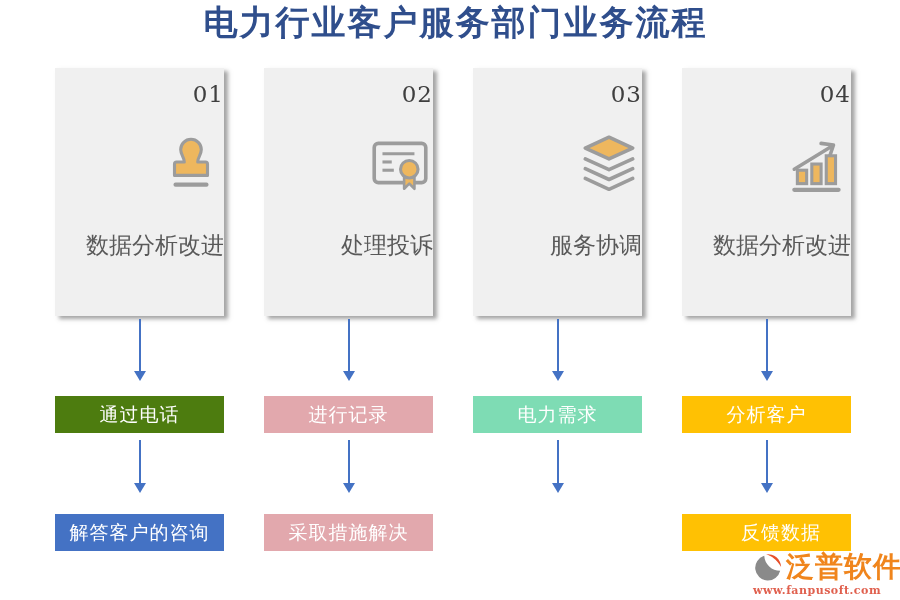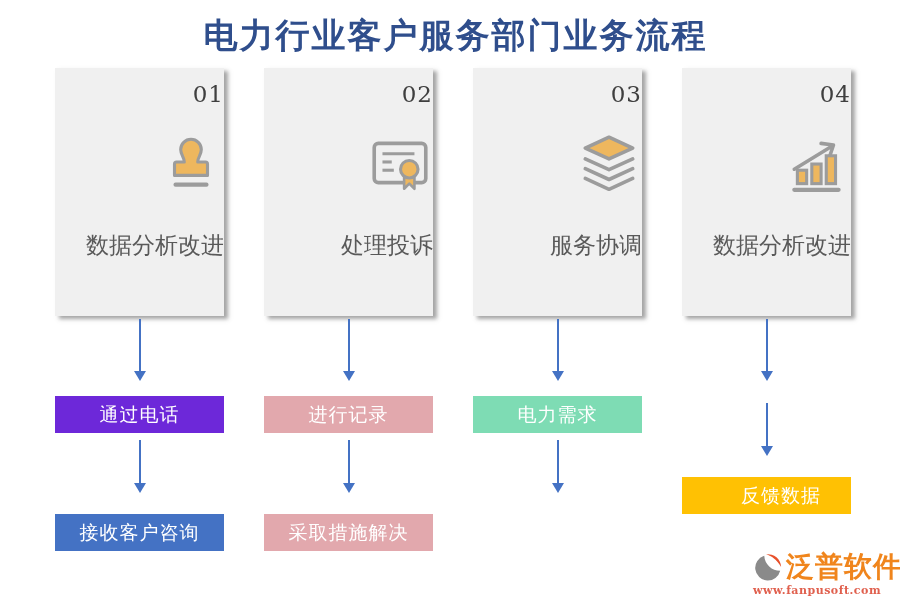--- a/index.html
+++ b/index.html
@@ -4,21 +4,20 @@
 <style>
   * { margin: 0; padding: 0; box-sizing: border-box; }
   html, body { width: 900px; height: 600px; }
   body {
     position: relative;
     background: #ffffff;
     font-family: "DejaVu Serif", "Liberation Serif", serif;
     overflow: hidden;
   }
   .title {
-    margin-top: 13px;
     text-align: center;
     font-size: 34px;
     font-weight: bold;
     letter-spacing: 2px;
     color: #2f4e8c;
     padding-left: 11px;
   }
   .columns {
     position: absolute;
     top: 68px;
@@ -124,26 +123,26 @@
           <path d="M32 9 a10 10 0 0 1 10 10 c0 5 -3.5 7.5 -3.5 12 h7.5 a2 2 0 0 1 2 2 v11 H16 v-11 a2 2 0 0 1 2 -2 h7.5 c0 -4.5 -3.5 -7 -3.5 -12 a10 10 0 0 1 10 -10 z" fill="#eeb75e" stroke="#9c9c9c" stroke-width="3" stroke-linejoin="round"></path>
           <line x1="17" y1="53" x2="47" y2="53" stroke="#9c9c9c" stroke-width="4" stroke-linecap="round"></line>
         </svg>
       </div>
       <div class="card-label">数据分析改进</div>
     </div>
     <div class="arrow arrow-1">
       <div class="arrow-line"></div>
       <div class="arrow-head"></div>
     </div>
-    <div class="step-box" style="background-color: #6d28d9;">通过电话</div>
-    <div class="arrow arrow-2">
-      <div class="arrow-line"></div>
-      <div class="arrow-head"></div>
-    </div>
-    <div class="step-box" style="background-color: rgb(68, 114, 196);">接收客户咨询</div>
+    <div class="step-box" style="background-color: #4d7c0f;">通过电话</div>
+    <div class="arrow arrow-2">
+      <div class="arrow-line"></div>
+      <div class="arrow-head"></div>
+    </div>
+    <div class="step-box" style="background-color: rgb(68, 114, 196);">解答客户的咨询</div>
   </div>
 
   <div class="column">
     <div class="card">
       <div class="card-number">02</div>
       <div class="card-icon">
         <svg viewBox="0 0 64 64">
           <rect x="7" y="13" width="50" height="38" rx="4" fill="#f0f0f0" stroke="#9c9c9c" stroke-width="3.5"></rect>
           <line x1="15" y1="23" x2="46" y2="23" stroke="#9c9c9c" stroke-width="3"></line>
           <line x1="15" y1="31" x2="24" y2="31" stroke="#9c9c9c" stroke-width="3"></line>
@@ -202,20 +201,21 @@
           <rect x="40" y="25" width="9" height="27" fill="#eeb75e" stroke="#9c9c9c" stroke-width="3"></rect>
           <line x1="9" y1="58" x2="52" y2="58" stroke="#9c9c9c" stroke-width="4" stroke-linecap="round"></line>
         </svg>
       </div>
       <div class="card-label">数据分析改进</div>
     </div>
     <div class="arrow arrow-1">
       <div class="arrow-line"></div>
       <div class="arrow-head"></div>
     </div>
+    <div class="step-box" style="background-color: rgb(255, 193, 3);">分析客户</div>
     <div class="arrow arrow-2">
       <div class="arrow-line"></div>
       <div class="arrow-head"></div>
     </div>
     <div class="step-box" style="background-color: rgb(255, 193, 3); padding-left: 29px;">反馈数据</div>
   </div>
 
 </div>
 
 <div class="footer-logo">

